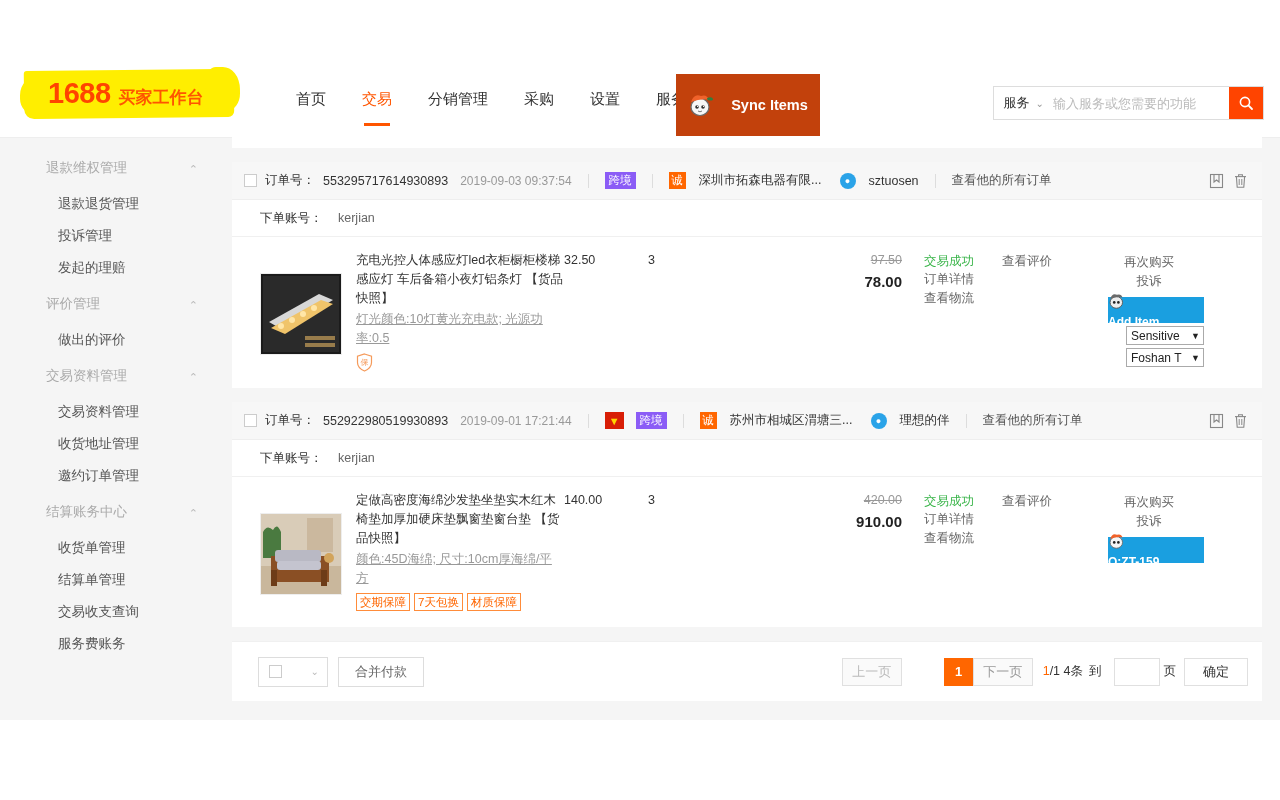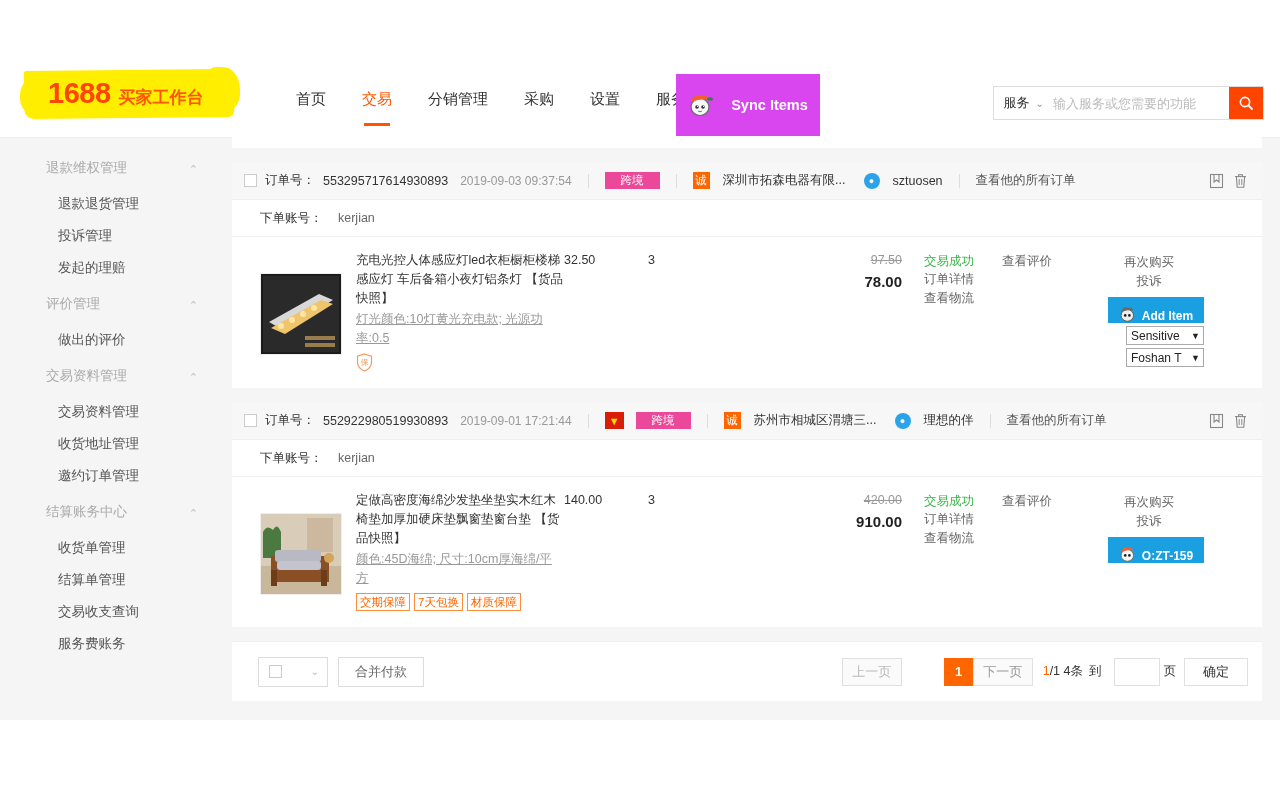--- a/index.html
+++ b/index.html
@@ -45,21 +45,21 @@
   }
   .nav-item.active { color: #ff5500; }
   .nav-item.active:after {
     content: ""; position: absolute; left: 50%; transform: translateX(-50%);
     bottom: -14px; width: 26px; height: 3px; background: #ff5500;
   }
   .nav-caret { font-size: 11px; color: #888; padding-left: 2px; line-height: 26px; }
 
   .sync-btn {
     position: absolute; left: 676px; top: 74px; width: 144px; height: 62px;
-    background: #d946ef; display: flex; align-items: center; justify-content: center;
+    background: #c2410c; display: flex; align-items: center; justify-content: center;
     gap: 17px; cursor: pointer;
   }
   .sync-label { color: #fff; font-size: 14.5px; font-weight: bold; }
 
   .mascot { display:inline-block; position: relative; width: 26px; height: 24px; }
   .mascot svg { display:block; }
 
   .search {
     position: absolute; right: 16px; top: 86px; height: 34px;
     display: flex; align-items: stretch; border: 1px solid #ddd; background: #fff;
@@ -97,21 +97,21 @@
   .order-head {
     height: 38px; background: #f7f7f7; border-bottom: 1px solid #eee;
     display: flex; align-items: center; padding: 0 14px 0 12px; gap: 8px;
   }
   .cbx { width: 13px; height: 13px; border: 1px solid #ccc; background: #fff; cursor: pointer; flex: none; }
   .oh-label { font-size: 12.5px; color: #333; }
   .oh-id { font-size: 12.5px; color: #333; }
   .oh-date { font-size: 12px; color: #999; margin-left: 4px; }
   .oh-sep { width: 1px; height: 14px; background: #ddd; margin: 0 8px; }
   .badge-kj {
-    background: #ec4899; color: #fff; font-size: 11.5px; padding: 1px 16px;
+    background: #8b5cf6; color: #fff; font-size: 11.5px; padding: 1px 4px;
     line-height: 15px; display:inline-block;
   }
   .badge-crown {
     background: #d81e06; color: #ffd400; font-size: 11px; width: 19px; height: 17px;
     display:inline-flex; align-items:center; justify-content:center; margin-right: 4px;
   }
   .badge-cheng {
     background: #ff6600; color: #fff; font-size: 11.5px; width: 17px; height: 17px;
     display:inline-flex; align-items:center; justify-content:center; margin-right: 5px;
   }
@@ -147,22 +147,22 @@
   .t-old { color: #999; text-decoration: line-through; font-size: 12.5px; }
   .t-new { font-size: 15px; font-weight: bold; color: #222; margin-top: 6px; }
   .c-status { width: 100px; flex: none; padding-left: 22px; padding-top: 2px; }
   .st-ok { color: #3ab54a; font-size: 12.5px; }
   .st-link { color: #666; font-size: 12.5px; line-height: 19px; cursor: pointer; }
   .c-eval { width: 92px; flex: none; padding-top: 2px; text-align: left; color: #666; cursor: pointer; }
   .c-ops { width: 110px; flex: none; text-align: center; padding-top: 2px; }
   .op-link { color: #666; font-size: 12.5px; line-height: 19px; cursor: pointer; }
 
   .addbtn {
-    margin-top: 6px; background: #1a9fe0; height: 26px; display: flex; align-items: flex-end;
-    justify-content: center; gap: 5px; cursor: pointer; width: 96px; margin-left: auto;
+    margin-top: 6px; background: #1a9fe0; height: 26px; display: flex; align-items: flex-start;
+    justify-content: center; gap: 5px; cursor: pointer; width: 96px; margin-left: auto; flex-direction: column;
   }
   .addbtn .lbl { color: #fff; font-size: 12px; font-weight: bold; }
   .minisel {
     width: 78px; margin-left: auto; margin-top: 3px; height: 19px; border: 1px solid #aaa;
     background: #fff; font-size: 12px; color: #222; display: flex; align-items: center;
     justify-content: space-between; padding: 0 3px 0 4px; cursor: pointer;
   }
   .minisel .ar { font-size: 9px; }
 
   .footbar {

